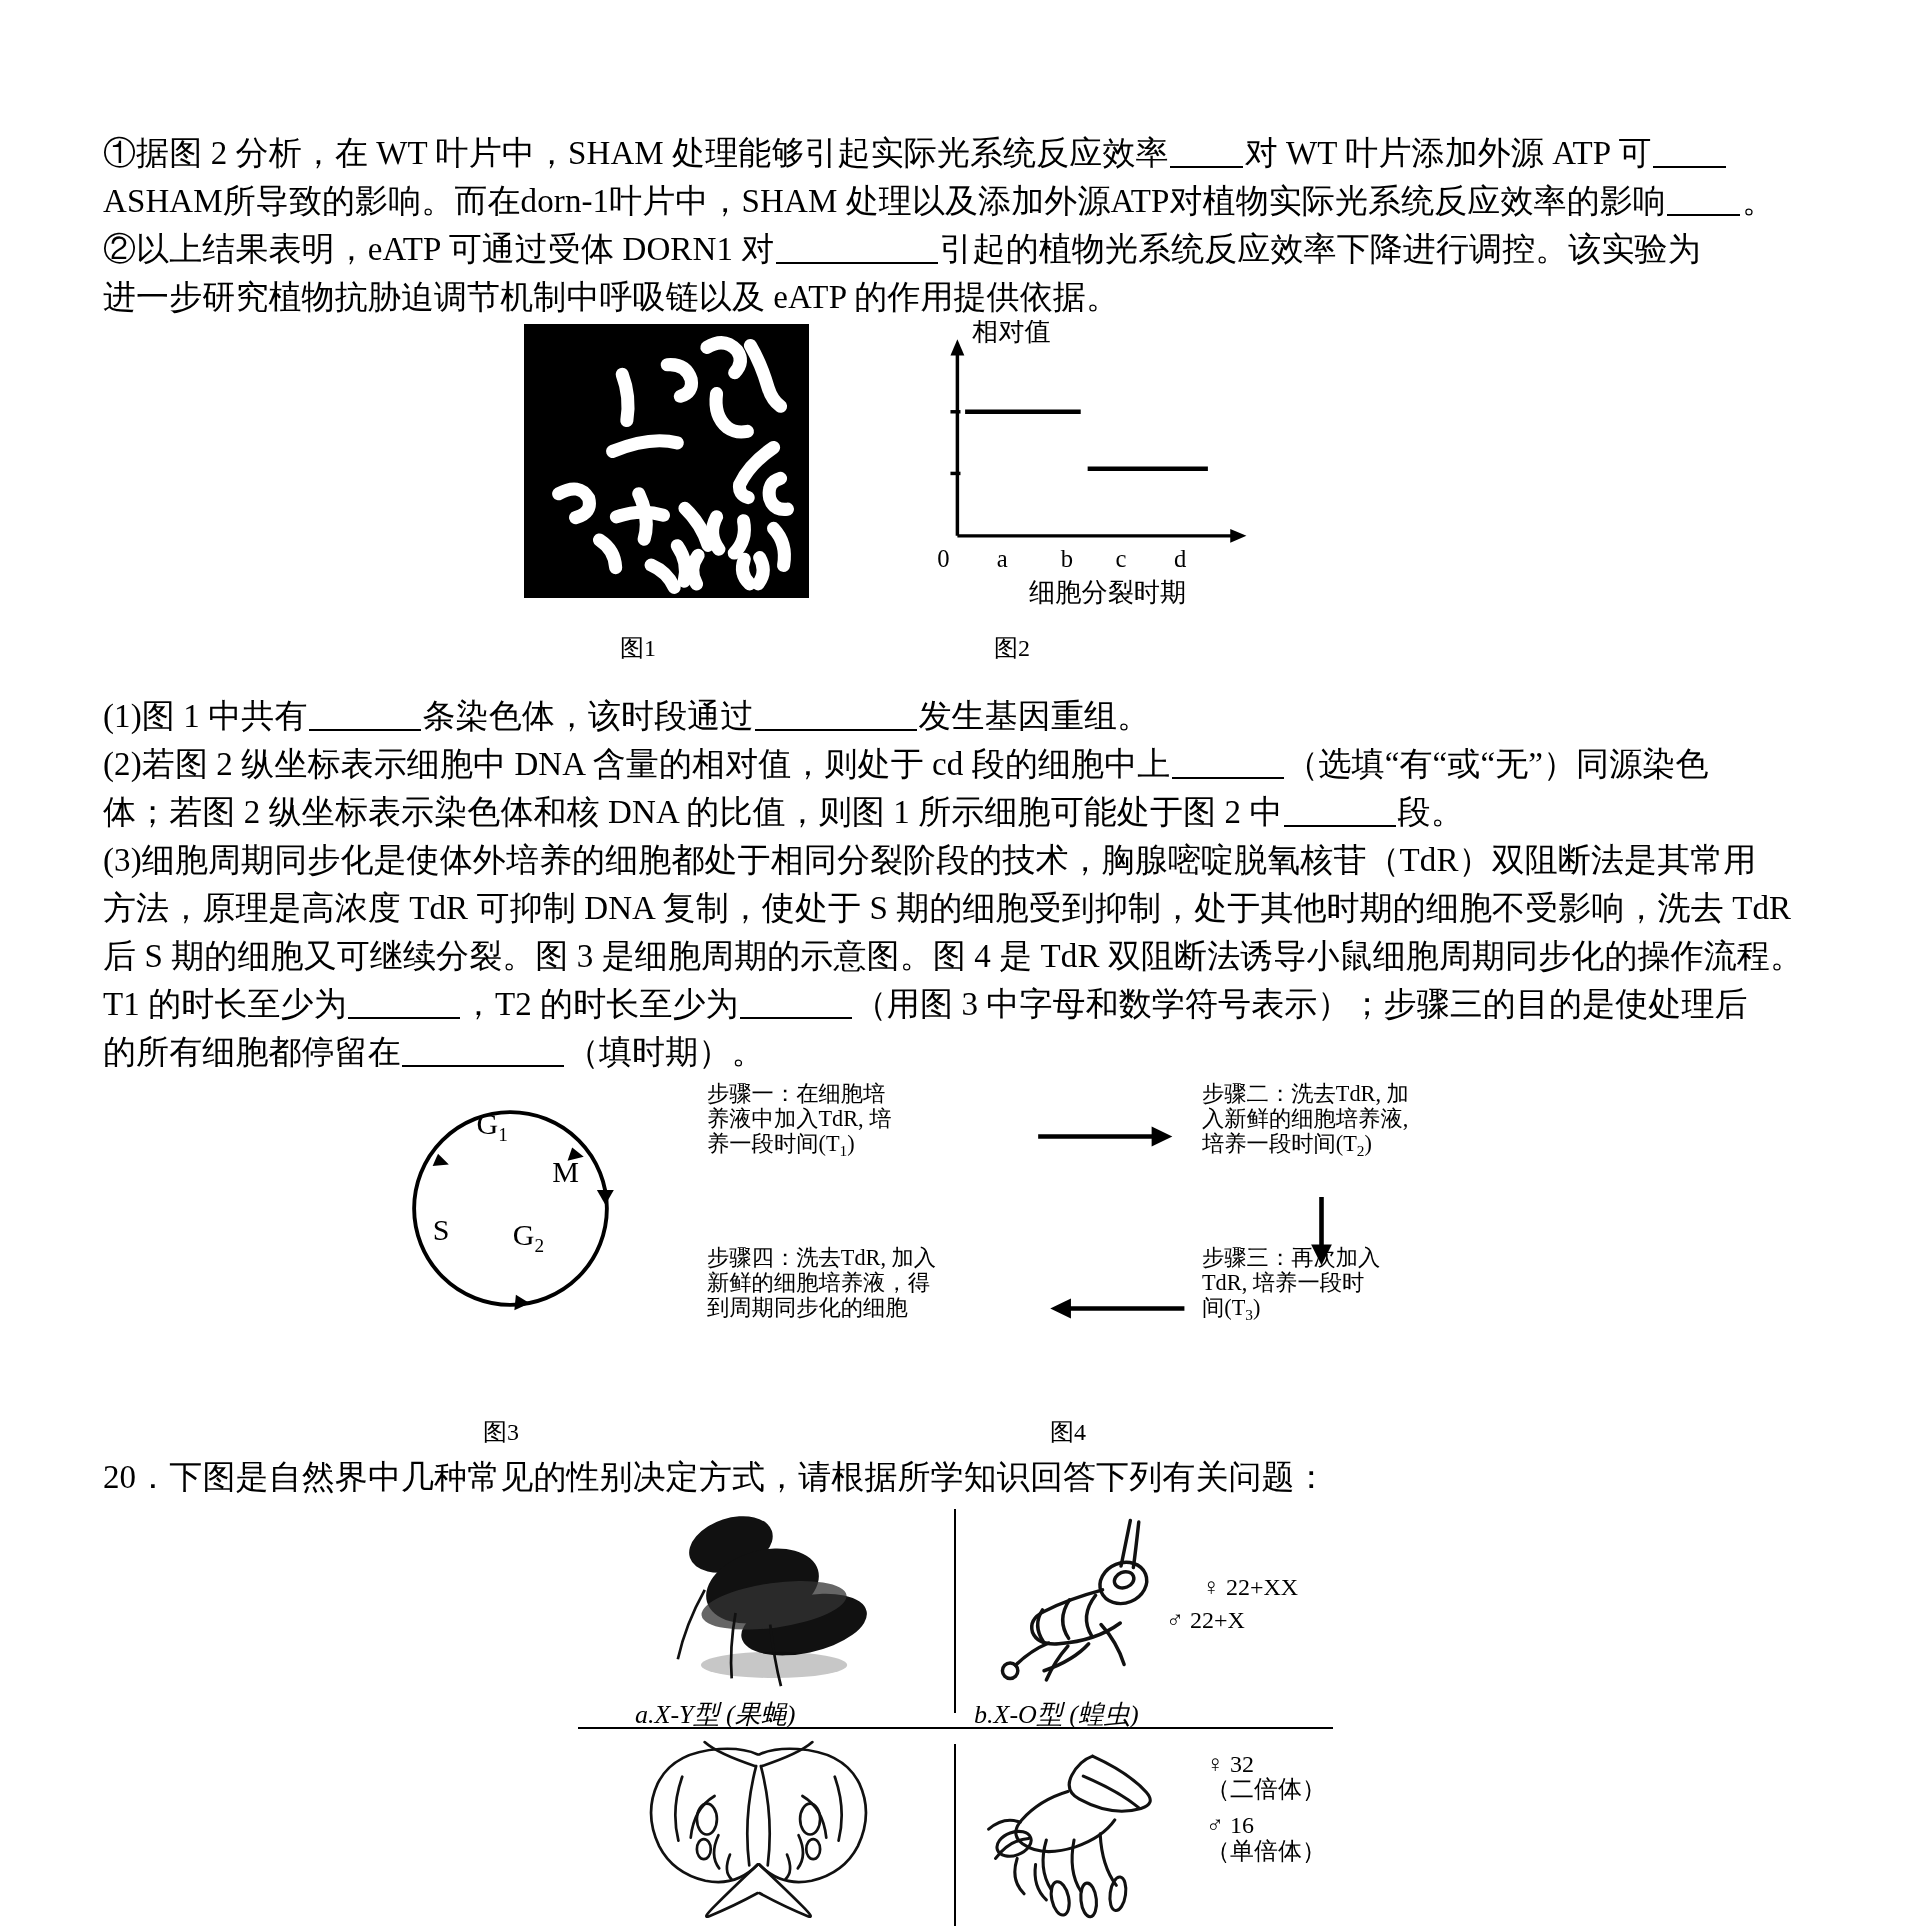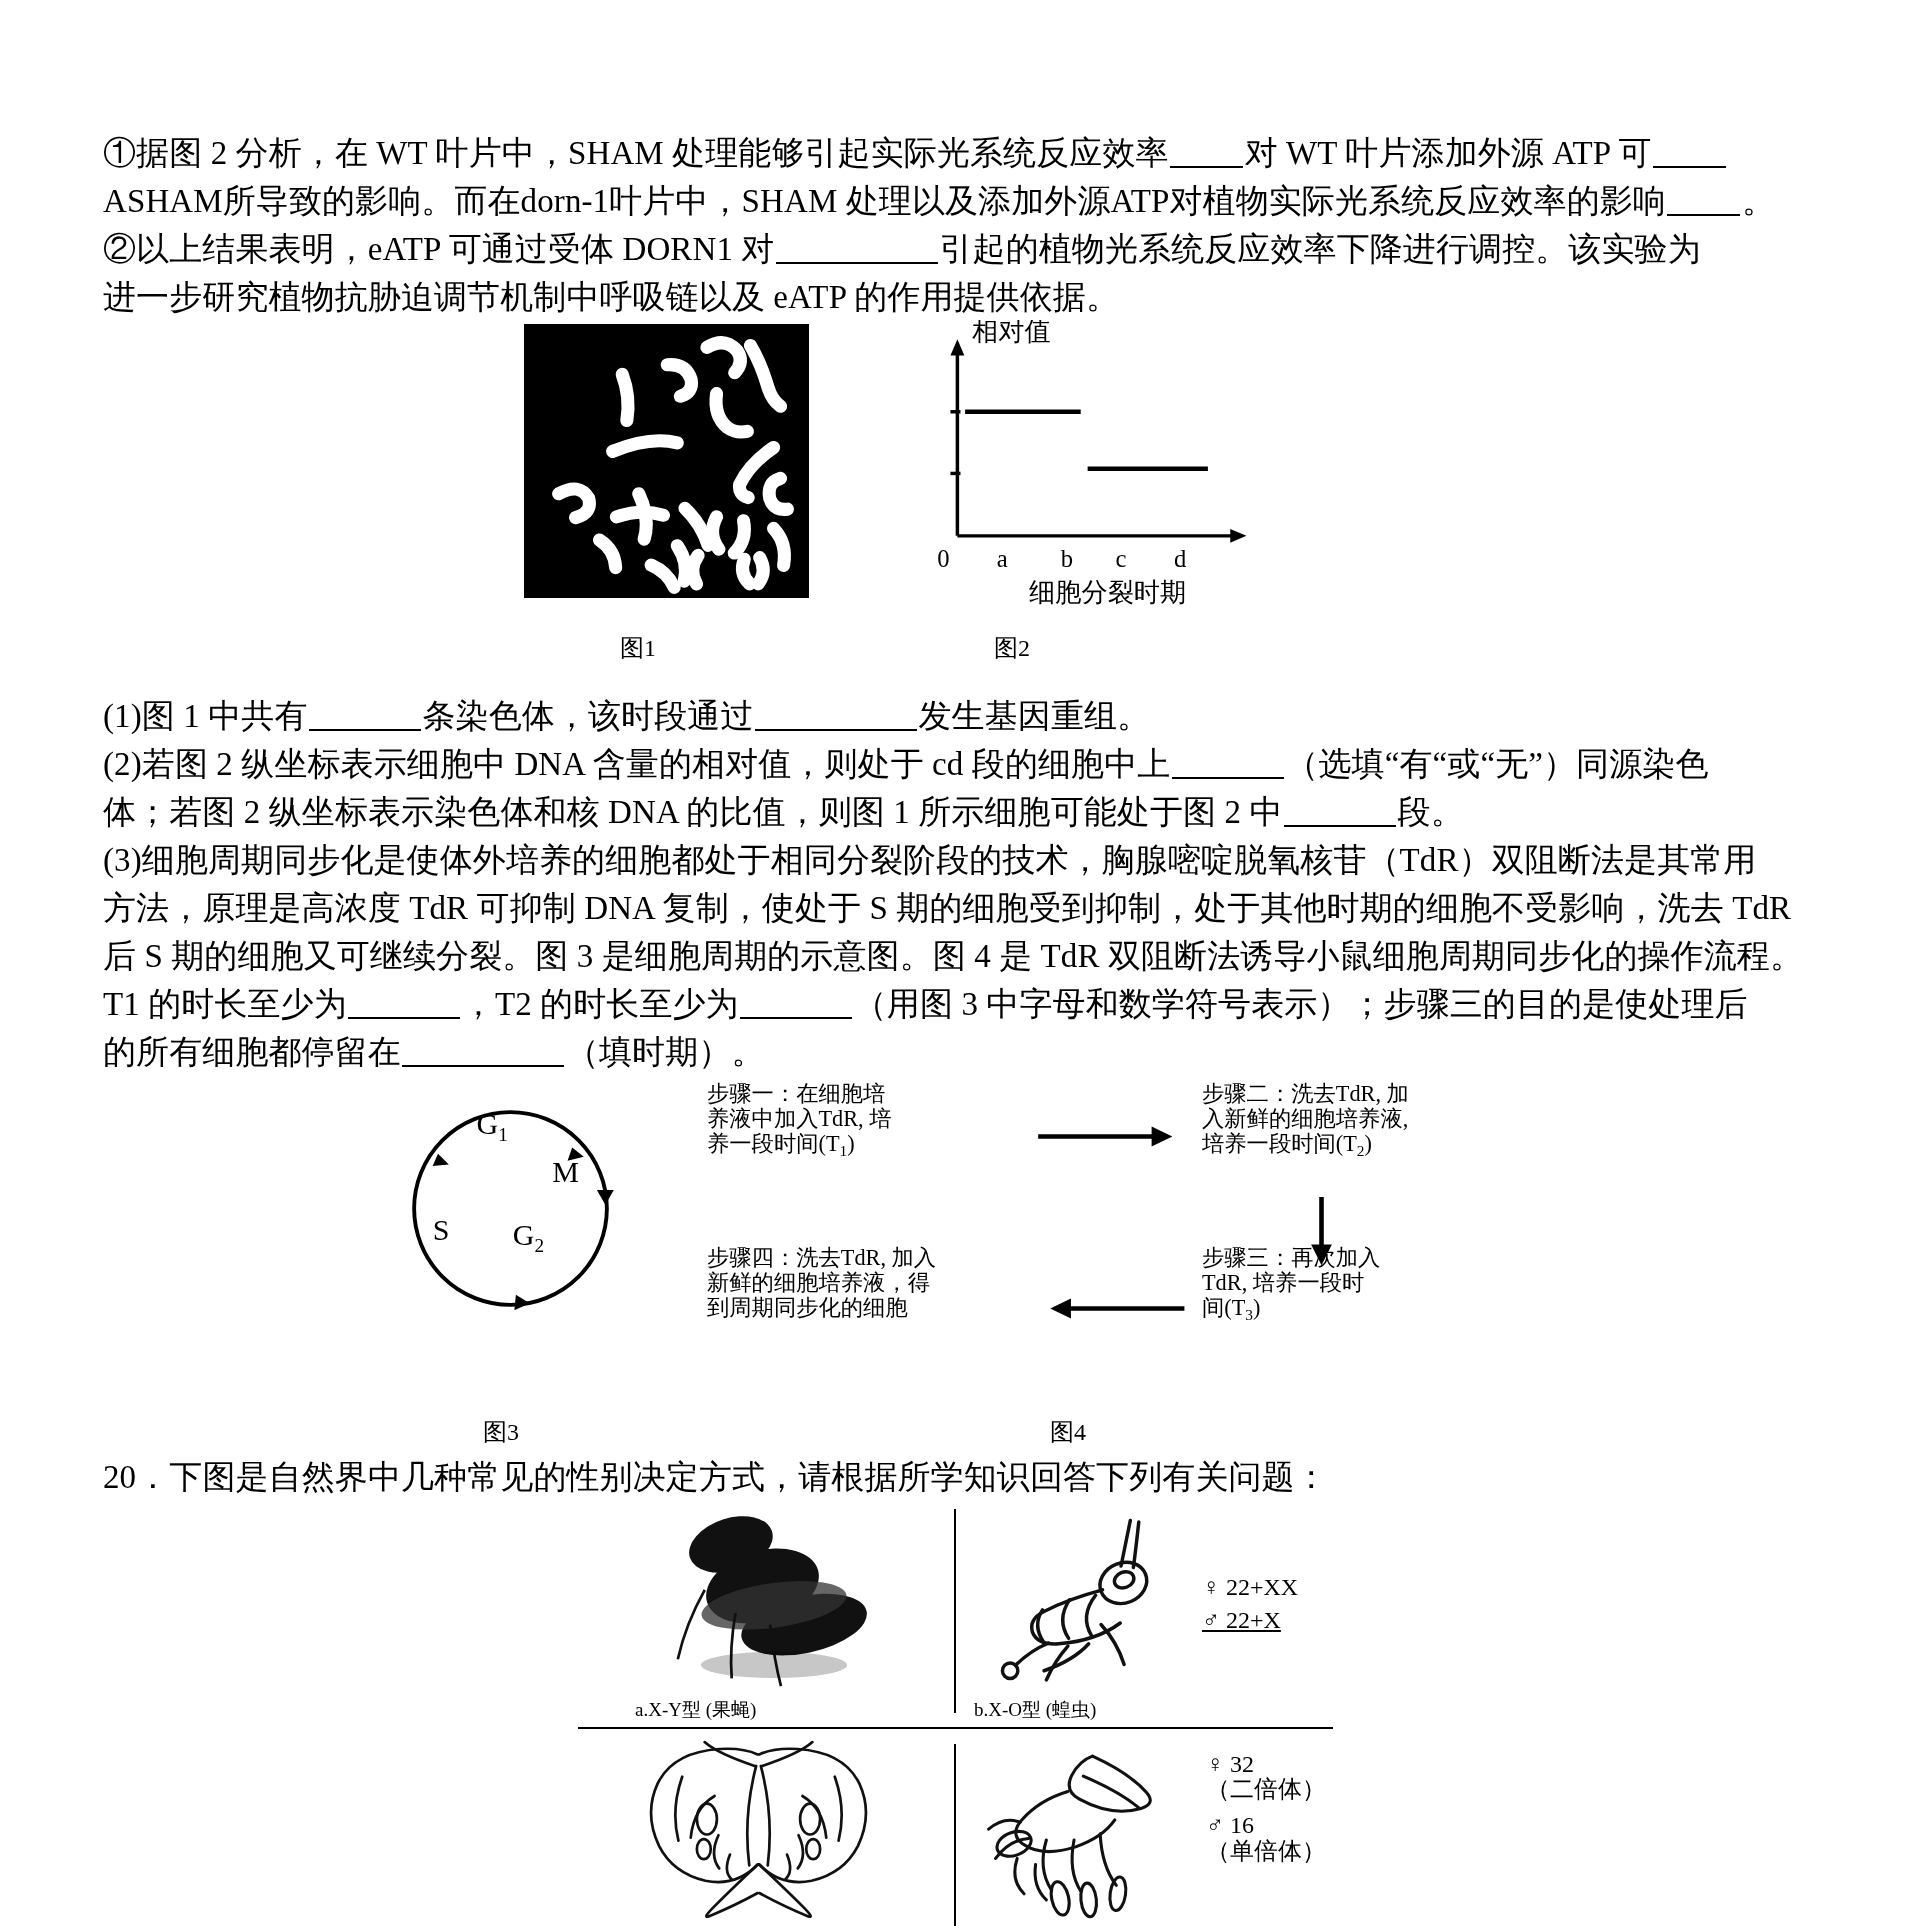--- a/index.html
+++ b/index.html
@@ -98,21 +98,21 @@
 
   
   .sexgrid {
     position: relative;
     margin: 6.2px auto 0 auto;
     width: 770px;
     height: 462px;
   }
   .sexgrid .vline { position:absolute; background:#000; width:1.5px; }
   .sexgrid .hline { position:absolute; background:#000; height:1.5px; }
-  .cellcap { position:absolute; font-size:19px; white-space:nowrap; }
+  .cellcap { position:absolute; font-size:26px; white-space:nowrap;font-style:italic; }
   .karyo-label { position:absolute; font-size:24px; line-height:24px; white-space:nowrap; }
 </style>
 </head>
 <body>
 
 <div class="page">
   <div class="content">
 
     <p class="line"><span>①据图 2 分析，在 WT 叶片中，SHAM 处理能够引起实际光系统反应效率</span><span class="blank-sm"></span><span>对 WT 叶片添加外源 ATP 可</span><span class="blank-sm"></span></p>
 
@@ -291,21 +291,21 @@
           <path d="M318,224 q-42,54 -10,106"></path>
           <path d="M196,348 q-48,20 -86,58"></path>
           <path d="M246,356 q-34,38 -56,88"></path>
           <path d="M332,300 q42,46 60,104"></path>
           <path d="M300,350 q-40,44 -116,70"></path>
           <circle cx="96" cy="420" r="20"></circle>
         </g>
       </svg>
       <span class="cellcap" style="left:404px; top:192px;">b.X-O型 (蝗虫)</span>
       <span class="karyo-label" style="left:632px; top:70px;">♀ 22+XX</span>
-      <span class="karyo-label" style="left:632px; top:103px;text-decoration:underline;">♂ 22+X</span>
+      <span class="karyo-label" style="left:596px; top:103px;">♂ 22+X</span>
 
       <svg style="position:absolute; left:69px; top:234px;" width="239" height="181" viewBox="0 0 620 470" xmlns="http://www.w3.org/2000/svg">
         <g fill="none" stroke="#111" stroke-width="7" stroke-linecap="round">
           <path d="M308,40 q-40,-18 -100,-14 q-120,8 -160,90 q-36,78 4,162 q36,70 120,90 q80,16 136,-42"></path>
           <path d="M312,40 q40,-18 100,-14 q120,8 160,90 q36,78 -4,162 q-36,70 -120,90 q-80,16 -136,-42"></path>
           <path d="M308,326 q-70,66 -112,108 q-34,34 -14,26 q60,-24 126,-60"></path>
           <path d="M312,326 q70,66 112,108 q34,34 14,26 q-60,-24 -126,-60"></path>
           <path d="M304,70 q-34,130 -18,258"></path>
           <path d="M316,70 q34,130 18,258"></path>
           <path d="M300,70 q-96,-32 -130,-62"></path>

